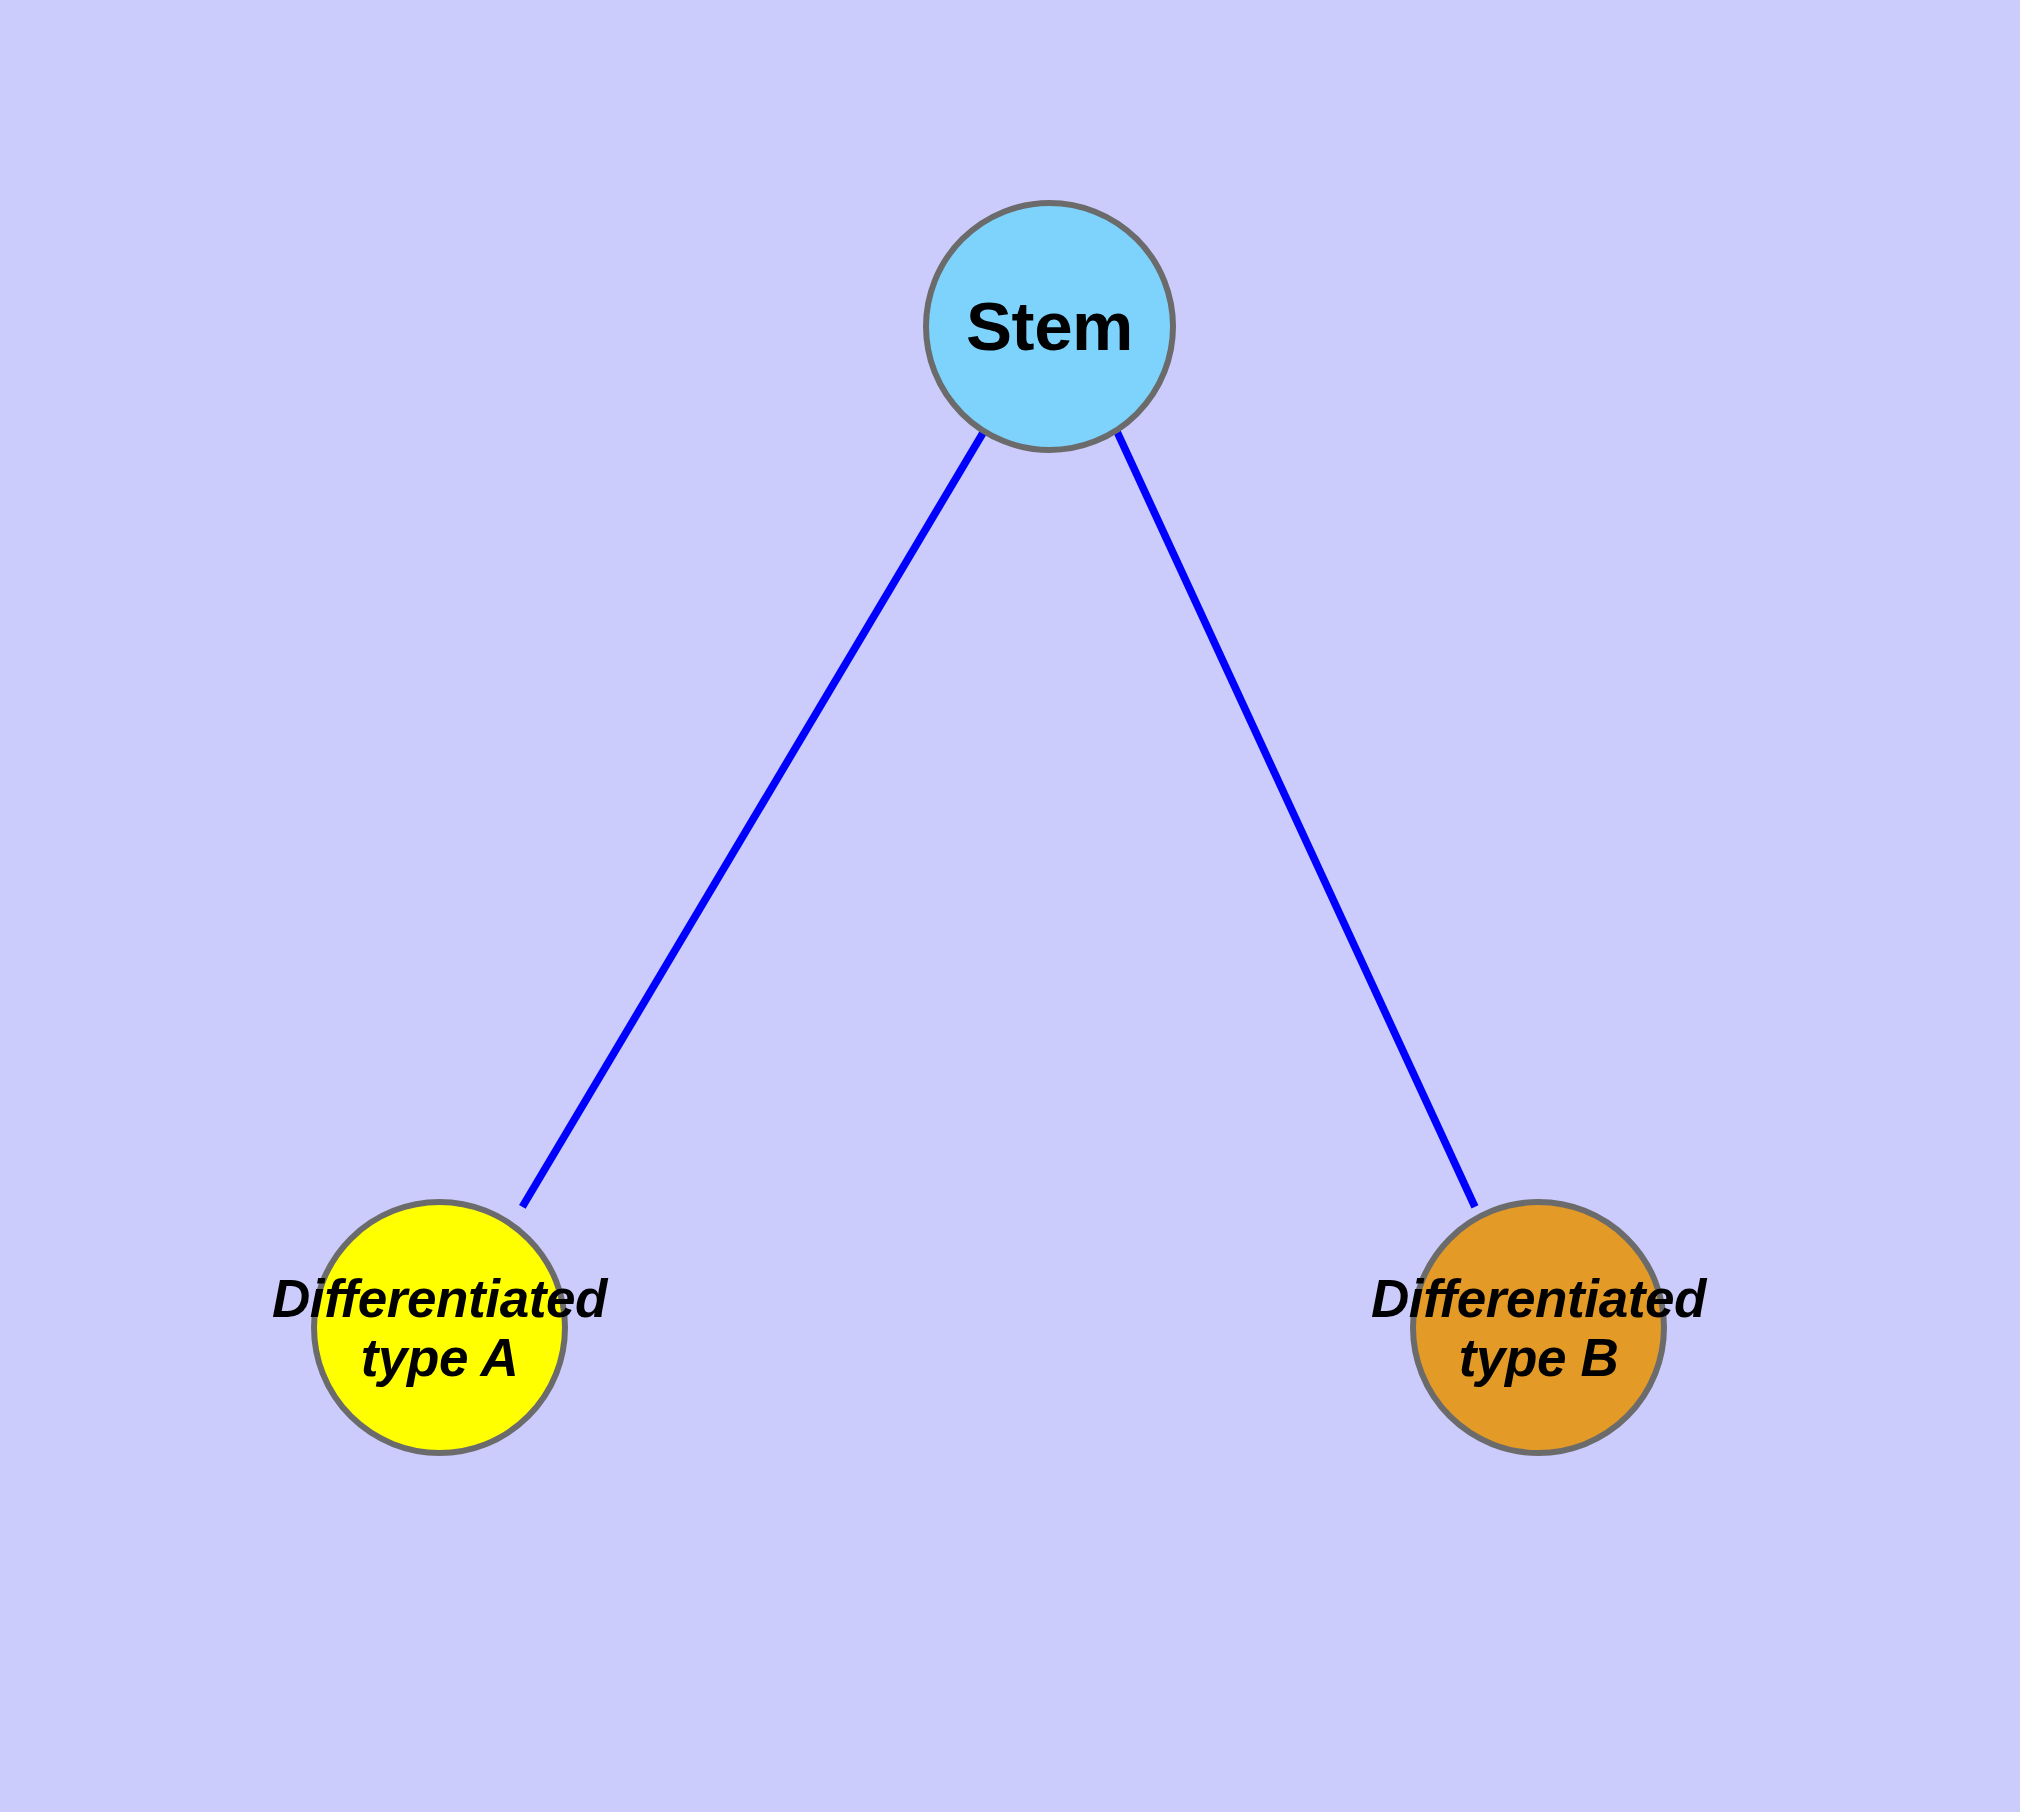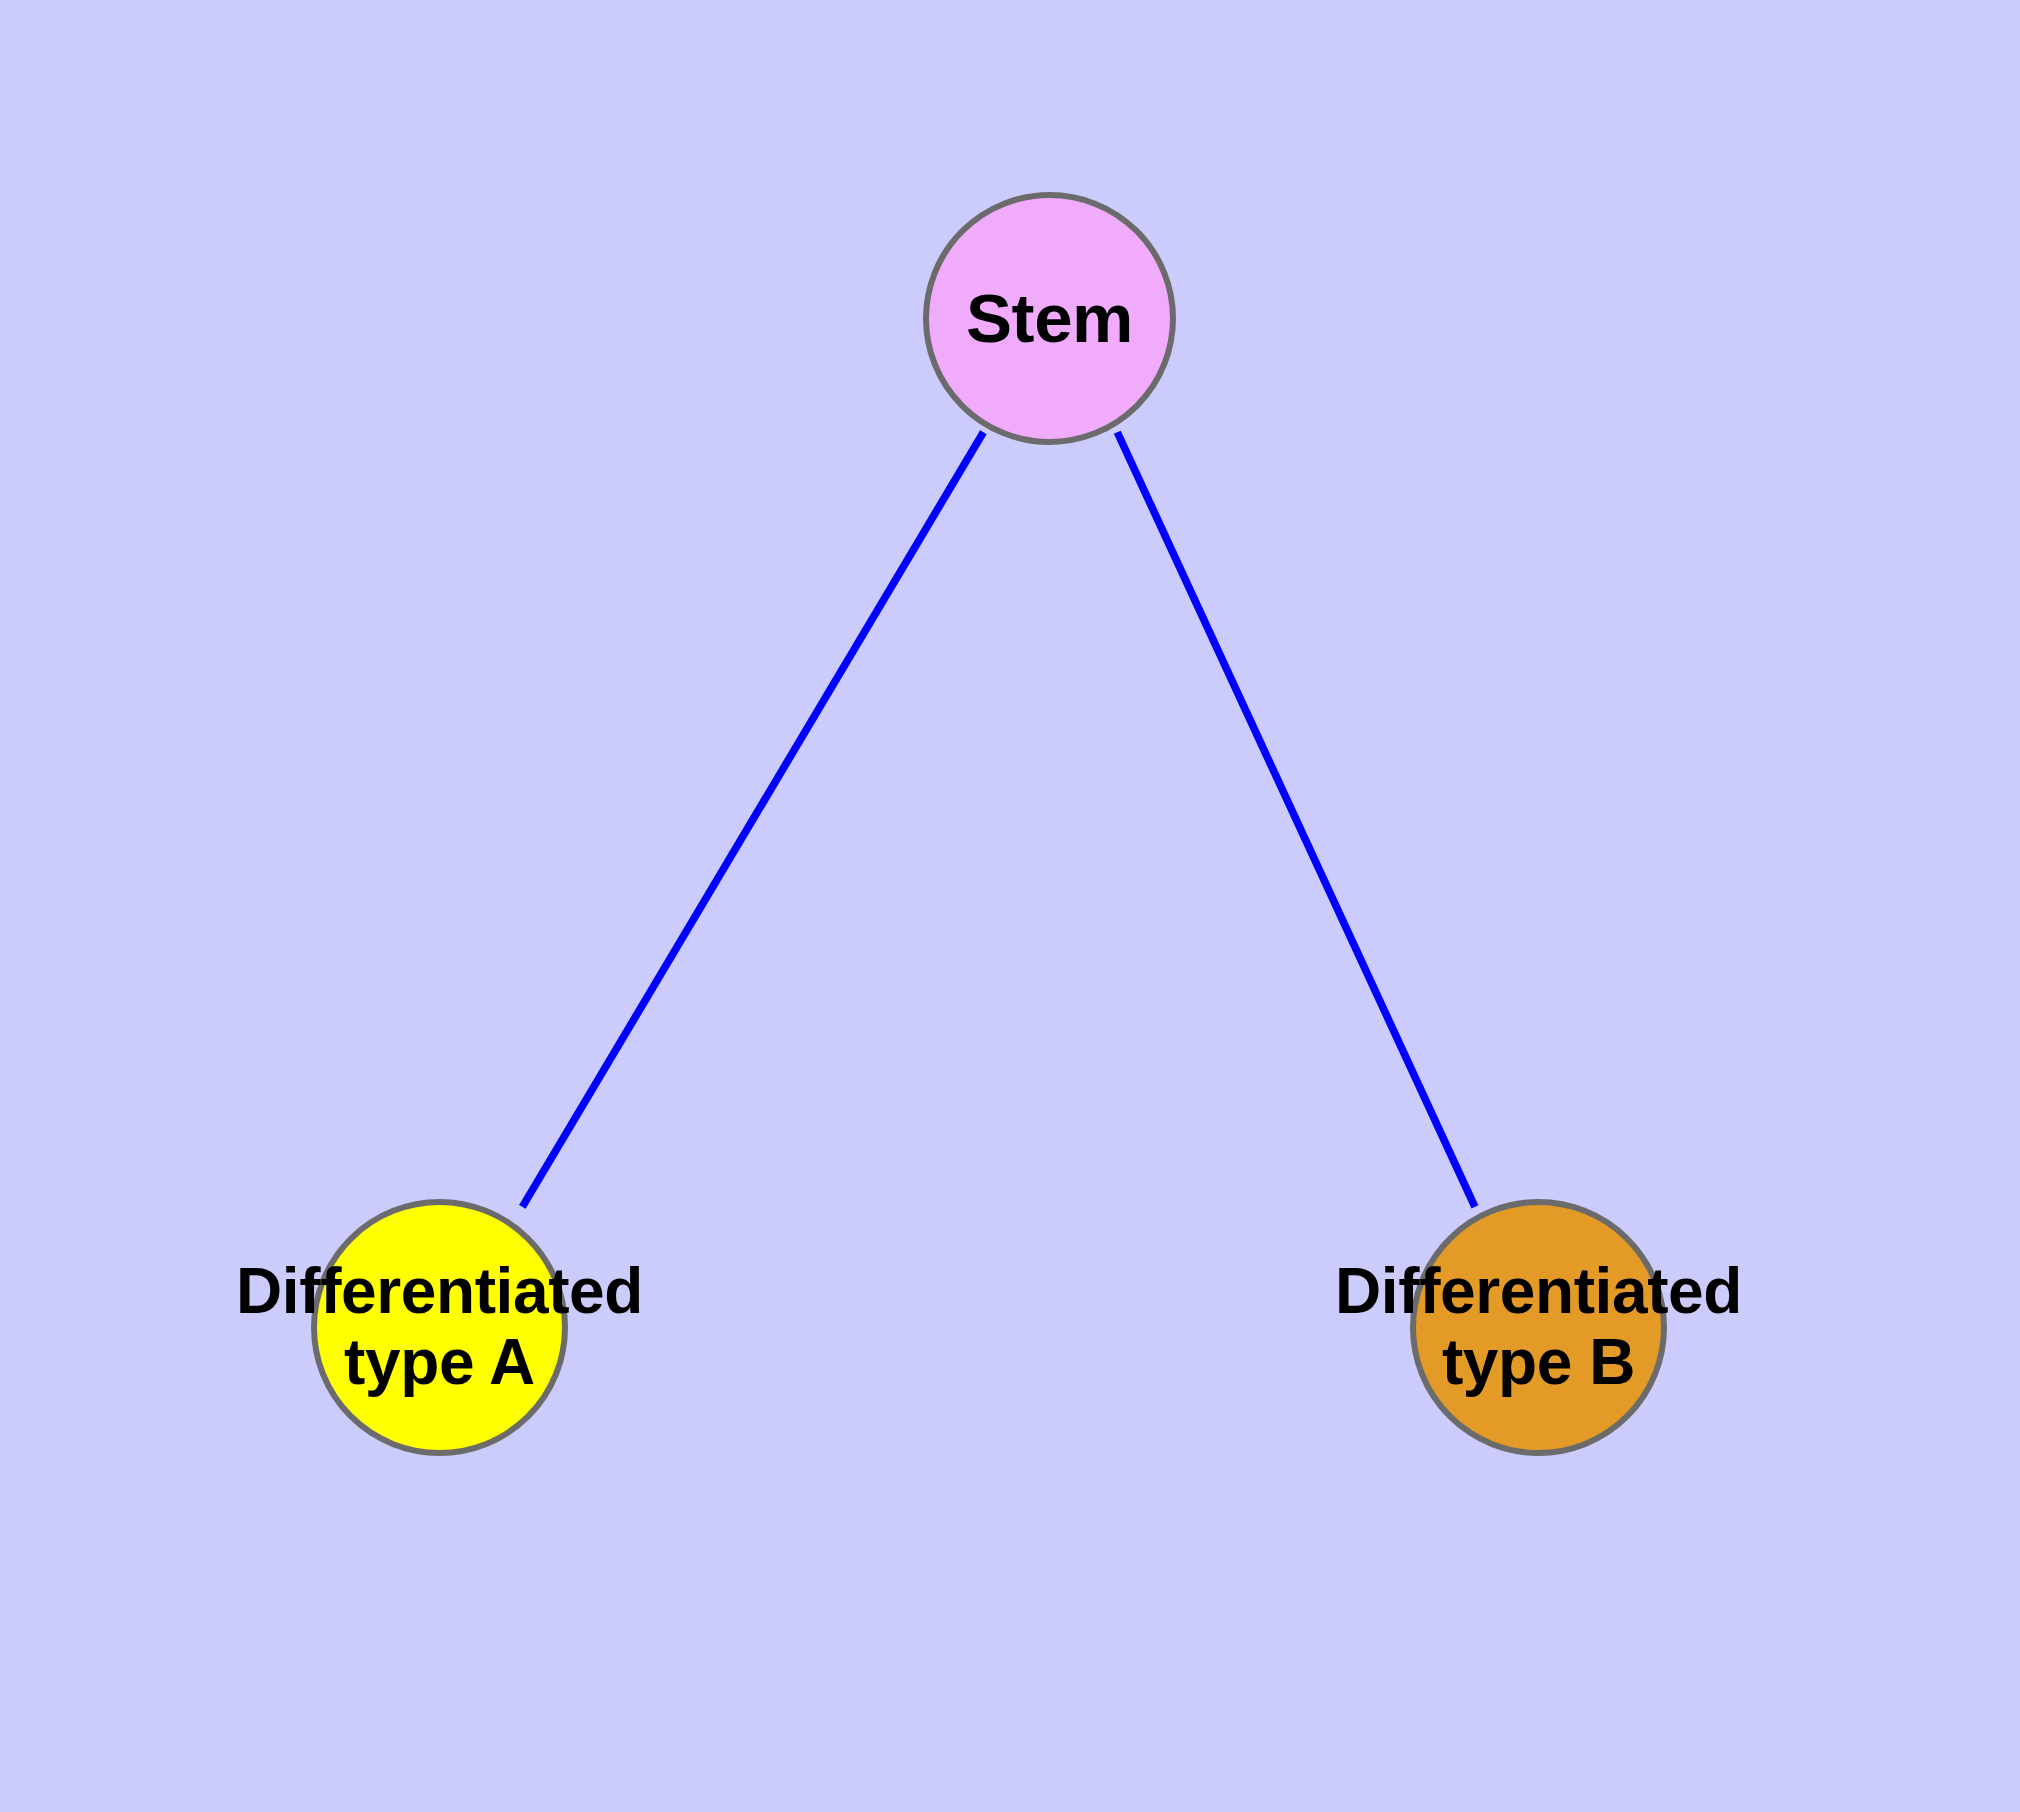--- a/index.html
+++ b/index.html
@@ -67,34 +67,35 @@
   #node-diff-b {
     left: 1410px;
     top: 1199px;
     width: 257px;
     height: 257px;
     background: #e39a26;
     border: 6px solid #6b6b6b;
   }
   #node-diff-a .node-label,
   #node-diff-b .node-label {
-    font-size: 64px;
+    font-size: 53px;
+    font-style: italic;
   }
 </style>
 </head>
 <body>
 
 <div id="canvas" style="background: rgb(204, 204, 252);">
 
   <svg id="edge-layer" viewBox="0 0 2384 2138">
     <line x1="1160" y1="510" x2="616" y2="1424" stroke="#0000ff" stroke-width="9" stroke-linecap="butt"></line>
     <line x1="1318" y1="510" x2="1740" y2="1424" stroke="#0000ff" stroke-width="9" stroke-linecap="butt"></line>
   </svg>
 
-  <div class="node" id="node-stem" style="left: 923px; top: 192px; width: 253px; height: 253px; background: #f0abfc; border-color: rgb(107, 107, 107);">
+  <div class="node" id="node-stem" style="left: 923px; top: 200px; width: 253px; height: 253px; background: #7dd3fc; border-color: rgb(107, 107, 107);">
     <span class="node-label">Stem</span>
   </div>
 
   <div class="node" id="node-diff-a" style="left: 311px; top: 1199px; width: 257px; height: 257px; background: rgb(255, 255, 0); border-color: rgb(107, 107, 107);">
     <span class="node-label">Differentiated
 type A</span>
   </div>
 
   <div class="node" id="node-diff-b" style="left: 1410px; top: 1199px; width: 257px; height: 257px; background: rgb(227, 154, 38); border-color: rgb(107, 107, 107);">
     <span class="node-label">Differentiated

